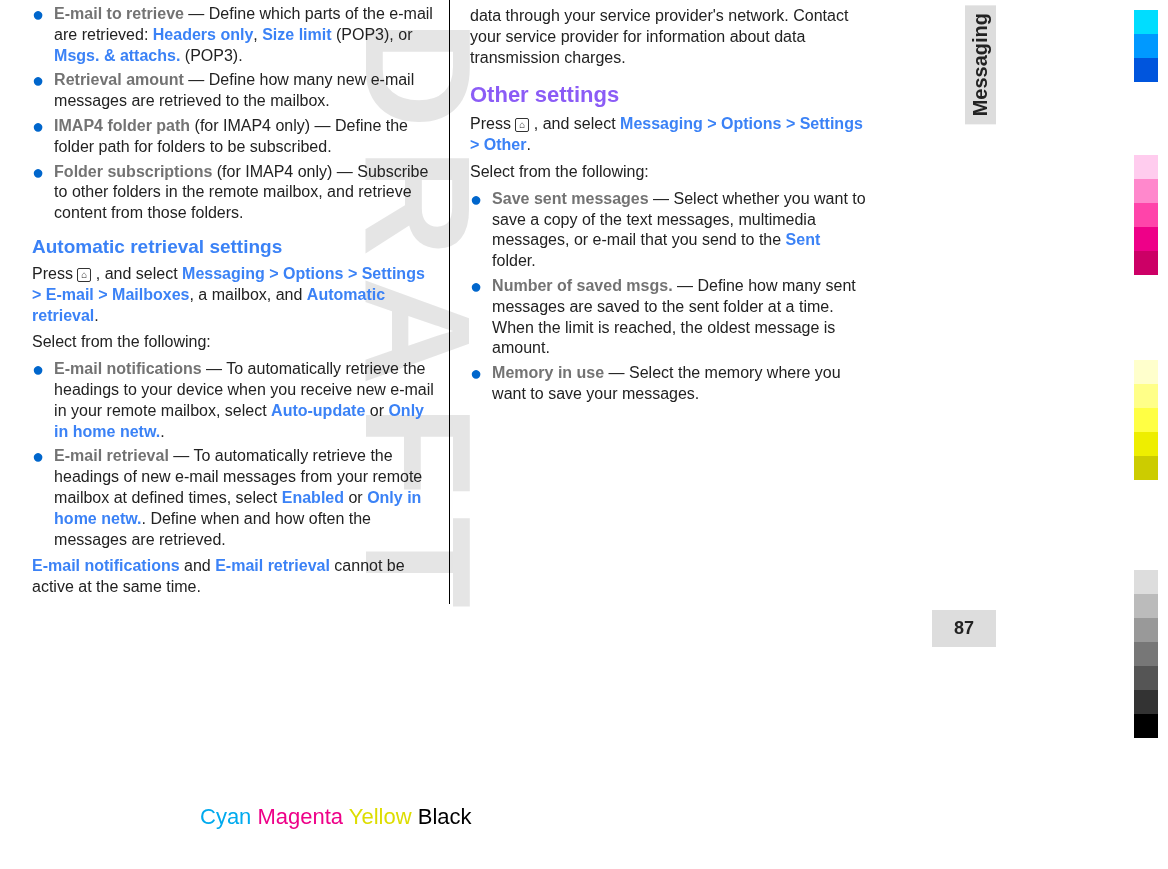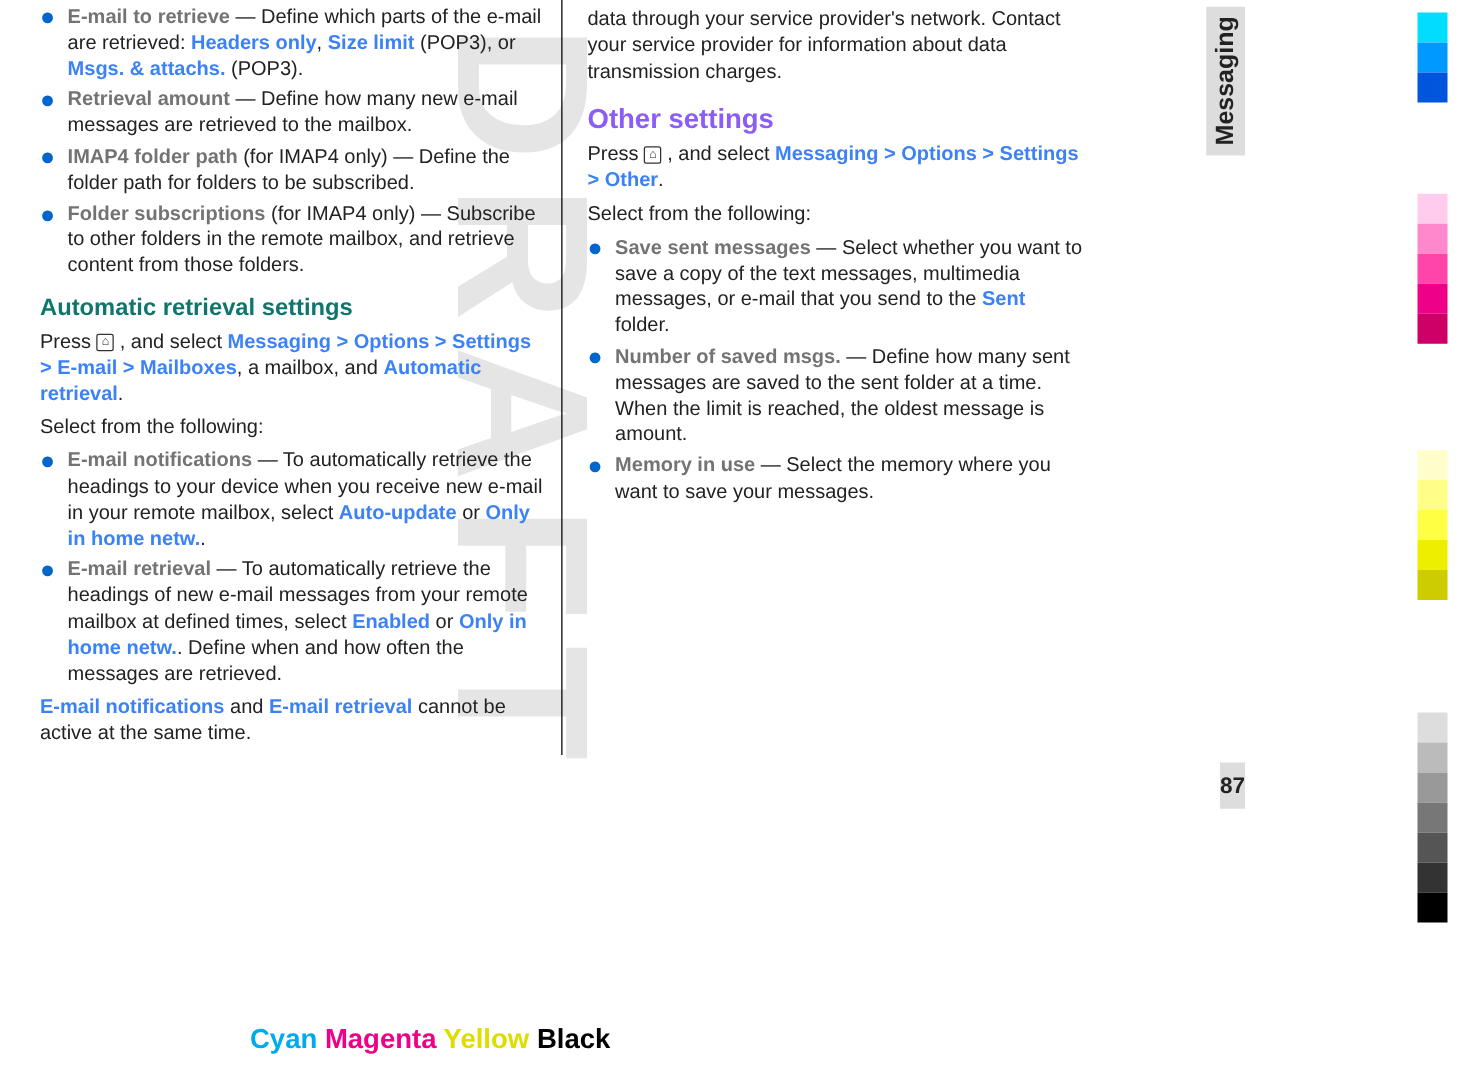--- a/index.html
+++ b/index.html
@@ -46,21 +46,21 @@
       color: #737373;
       font-weight: bold;
     }
     .gray-keyword {
       color: #3b82f6;
       font-weight: bold;
     }
     .section-heading {
       font-weight: bold;
       font-size: 19px;
-      color: #0f766e;
+      color: #3b82f6;
       margin: 12px 0 4px 0;
     }
     .section-heading-large {
       font-weight: bold;
       font-size: 22px;
       color: #8b5cf6;
       margin: 14px 0 6px 0;
     }
     .body-text {
       font-size: 16px;
@@ -92,21 +92,21 @@
       padding: 8px 4px;
       color: #222;
     }
     .page-number {
       position: absolute;
       right: 172px;
       top: 610px;
       background: #ddd;
       font-weight: bold;
       font-size: 18px;
-      padding: 8px 0;
+      padding: 8px 22px;
       color: #222;
     }
     .color-bars {
       position: absolute;
       right: 10px;
       top: 10px;
       width: 24px;
     }
     .color-bar {
       width: 24px;
@@ -143,24 +143,24 @@
       line-height: 0.9;
       pointer-events: none;
       z-index: 0;
     }
     .content-wrapper {
       position: relative;
       z-index: 1;
     }
     .footer-colors {
       position: absolute;
-      bottom: 25px;
+      bottom: 39px;
       left: 200px;
       font-size: 22px;
-      font-weight: bold;
+      font-weight: normal;
     }
     .footer-cyan { color: #00aaee; }
     .footer-magenta { color: #ee0088; }
     .footer-yellow { color: #dddd00; }
     .footer-black { color: #000; }
   </style>
 </head>
 <body>
 
 <div class="draft-watermark">DRAFT</div>

